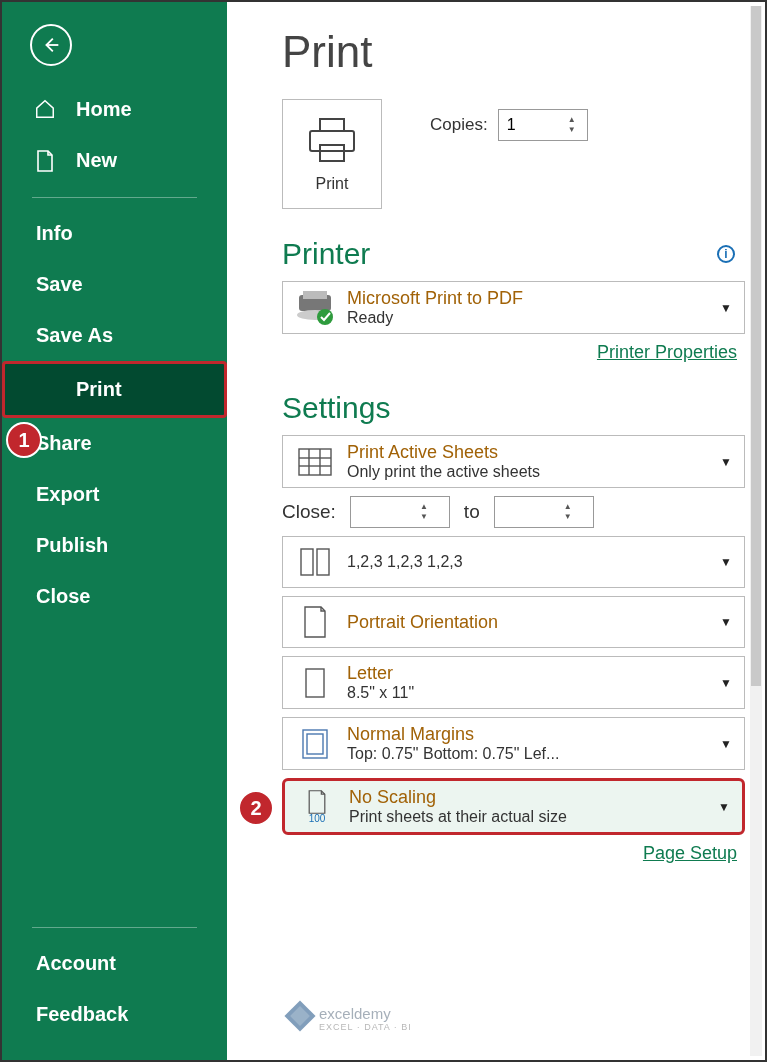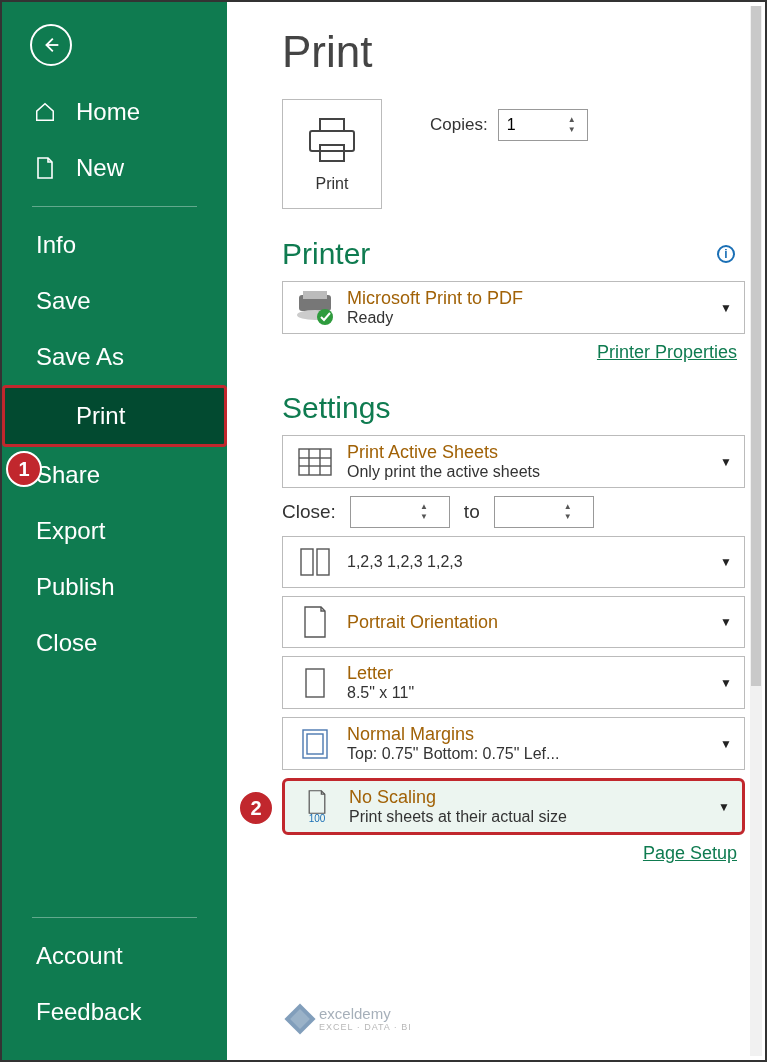--- a/index.html
+++ b/index.html
@@ -2,21 +2,21 @@
 <html><head>
 <meta charset="utf-8">
 <style>
   * { box-sizing: border-box; margin: 0; padding: 0; }
   html, body { width: 767px; height: 1062px; font-family: "Segoe UI", Arial, sans-serif; background: #fff; overflow: hidden; }
   .app { display: flex; width: 767px; height: 1062px; border: 2px solid #333; position: relative; }
   
   .sidebar { width: 225px; background: #0f7b50; color: #fff; display: flex; flex-direction: column; padding-top: 12px; }
   .back-btn { width: 42px; height: 42px; border: 2px solid #fff; border-radius: 50%; margin: 10px 0 18px 28px; display:flex; align-items:center; justify-content:center; cursor:pointer; }
   .back-btn svg { stroke:#fff; }
-  .side-item { display:flex; align-items:center; padding: 14px 0 14px 30px; font-size: 24px; cursor:pointer; }
+  .side-item { display:flex; padding: 14px 0 14px 30px; font-size: 20px; cursor:pointer;font-weight:bold; }
   .side-item .ic { width:26px; display:flex; justify-content:center; margin-right:18px; }
   .side-item.noicon { padding-left: 34px; }
   .side-sep { border-top:1px solid rgba(255,255,255,.35); margin: 10px 30px; }
   .side-selected { background:#024a30; border:3px solid #c1272d; border-radius:4px; padding-left:71px !important; position:relative; }
   .callout { position:absolute; width:36px; height:36px; border-radius:50%; background:#c1272d; border:2px solid #fff; color:#fff; font-weight:bold; font-size:20px; display:flex; align-items:center; justify-content:center; z-index:20; }
   .callout.c2 { position:absolute; }
   .sidebar-bottom { margin-top:auto; margin-bottom: 20px;}
   
   .main { flex:1; background:#fff; position:relative; padding: 25px 20px 0 55px; color:#333; }
   .page-title { font-size:44px; font-weight:300; color:#444; margin-bottom: 22px; }
@@ -37,21 +37,21 @@
   .drop .txt .t1 { font-size:18px; color:#a16207; }
   .drop .txt .t2 { font-size:16px; color:#333; }
   .drop .chev { font-size:12px; color:#222; padding:0 6px; }
   .drop.highlight { border:3px solid #c1272d; border-radius:6px; background:#ecf5f0; }
   .link { color:#0f7b50; text-decoration:underline; font-size:18px; cursor:pointer; }
   .linkrow { text-align:right; padding-right:8px; margin: 6px 0 10px 0; }
   .pagesrow { display:flex; align-items:center; margin:8px 0; font-size:19px; }
   .pagesrow .spin { width:100px; }
   .scrollbar { position:absolute; right:3px; top:4px; bottom:4px; width:12px; background:#f1f1f1; }
   .scrollbar .thumb { position:absolute; left:1px; width:10px; top:0; height:680px; background:#c9c9c9; }
-  .watermark { position:absolute; bottom:28px; left:62px; display:flex; align-items:center; opacity:.6; font-size:15px; color:#6b7b8c;}
+  .watermark { position:absolute; bottom:28px; left:62px; display:flex; align-items:flex-start; opacity:.6; font-size:15px; color:#6b7b8c;}
   .watermark .badge { width:22px; height:22px; background:#2f5f8f; transform:rotate(45deg); margin-right:8px; position:relative;}
   .watermark .badge:after{content:""; position:absolute; inset:4px; background:#fff; opacity:.2;}
   .watermark .sub{ font-size:9px; letter-spacing:1px; color:#888; display:block;}
   svg { display:block; }
 </style>
 </head>
 <body>
 
 <div class="app">
 

